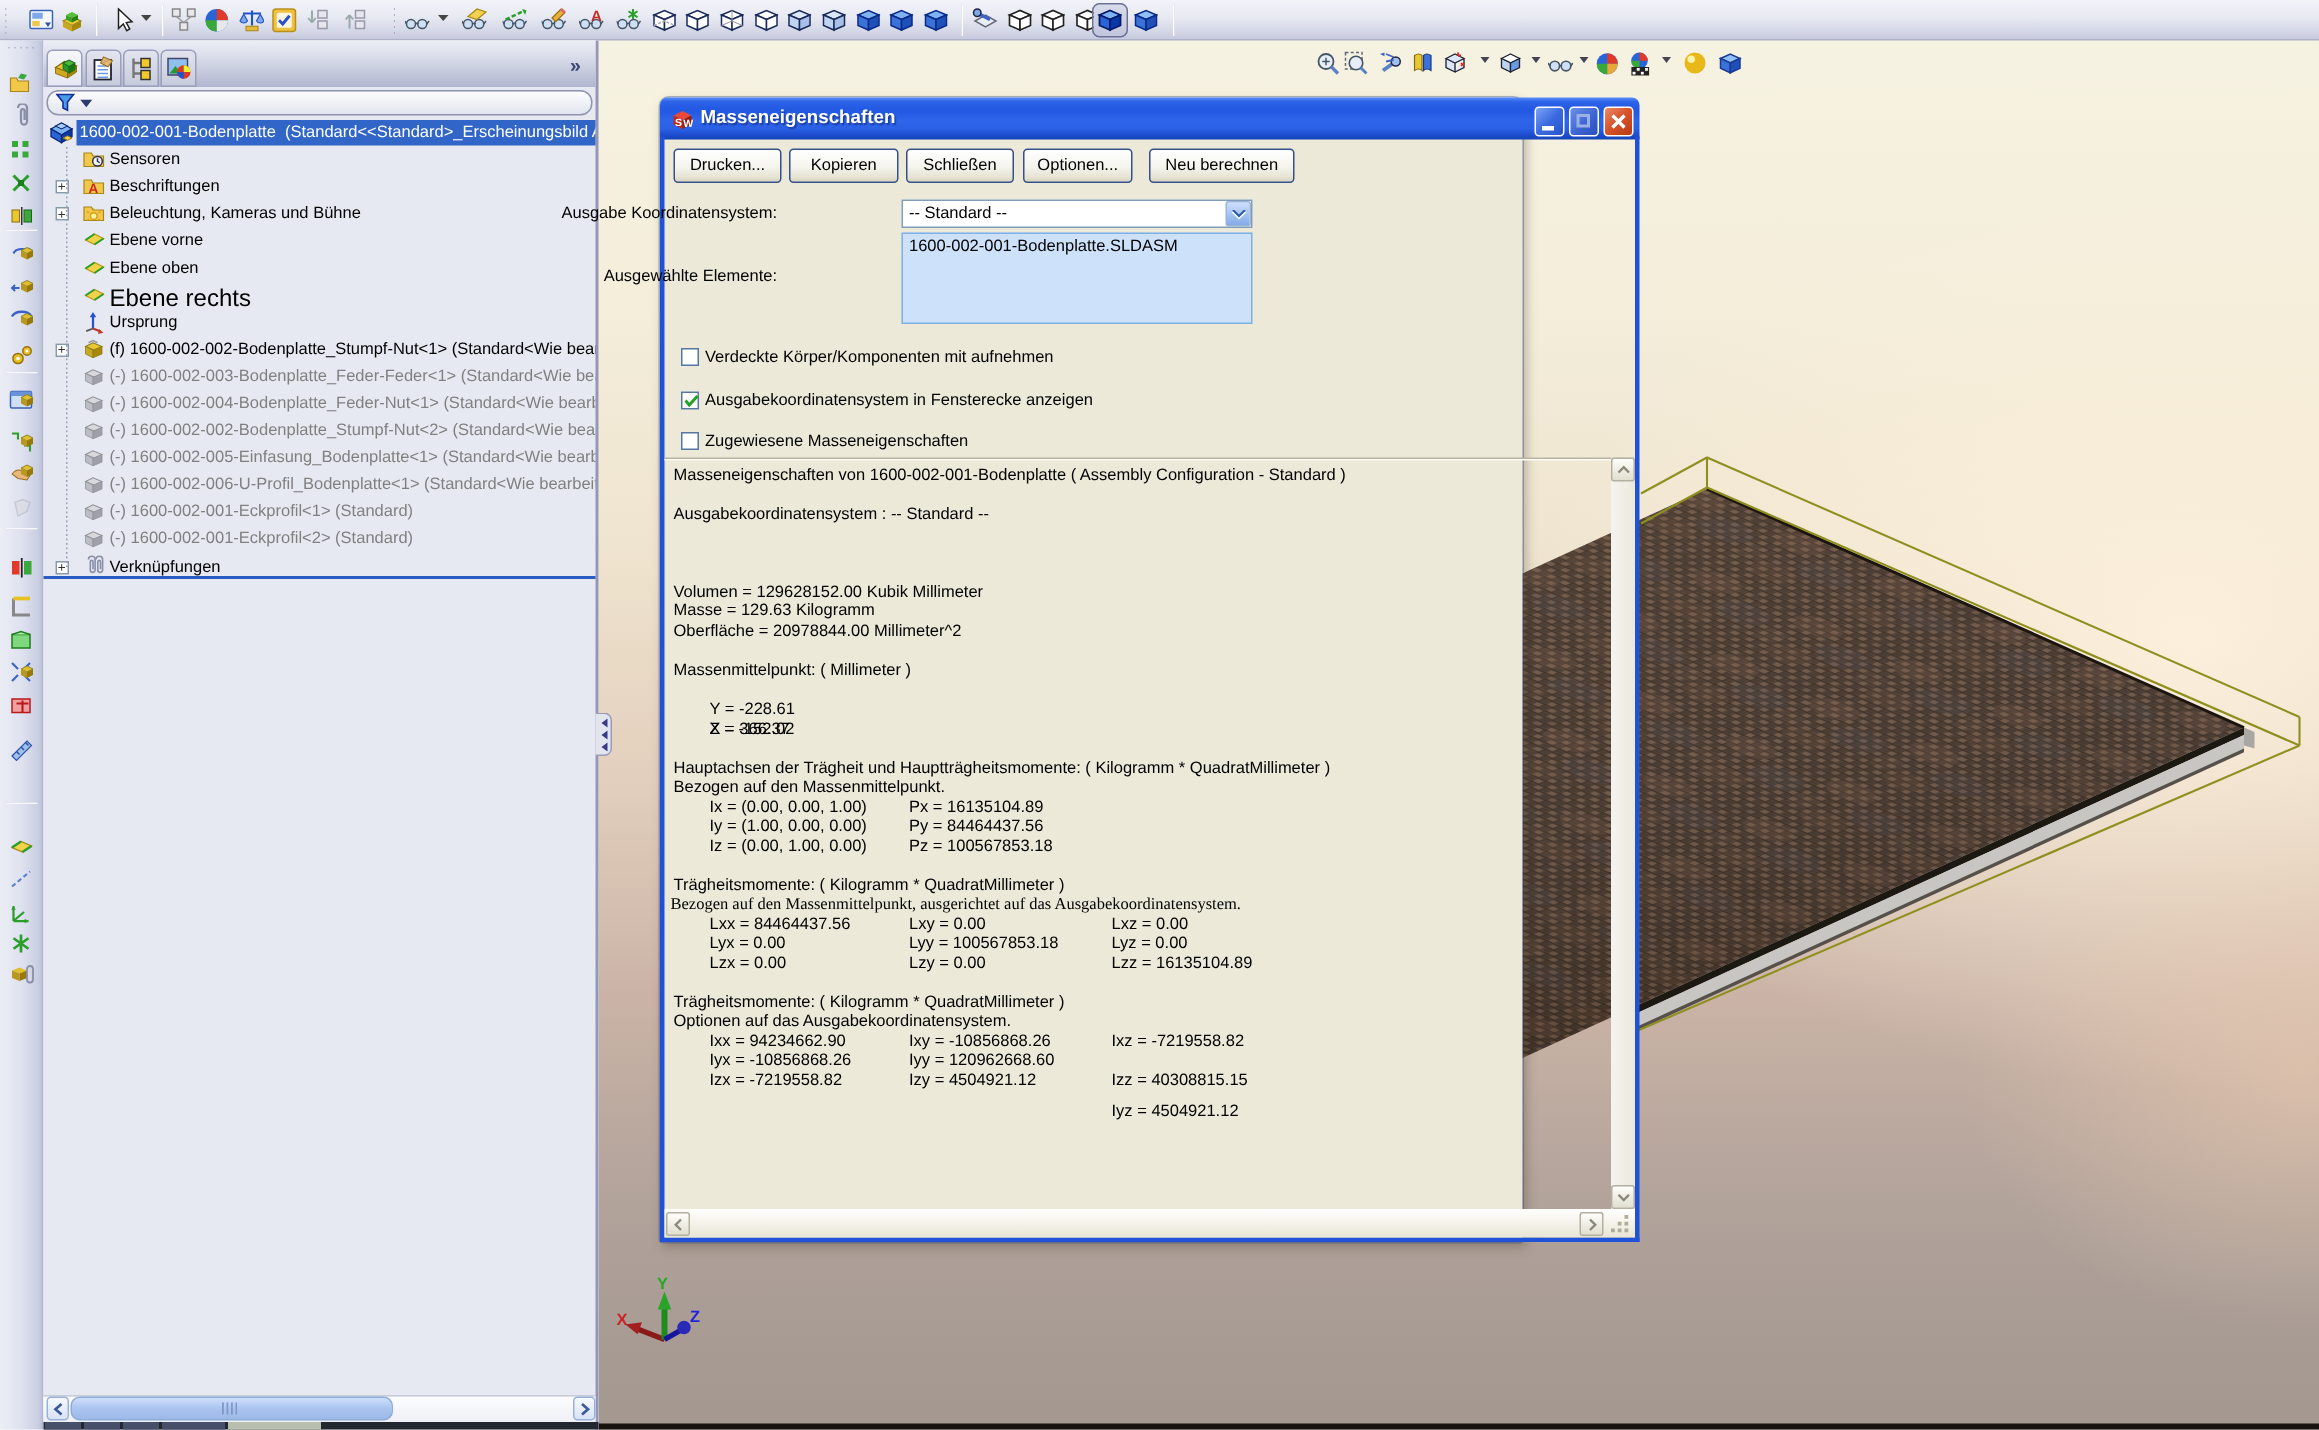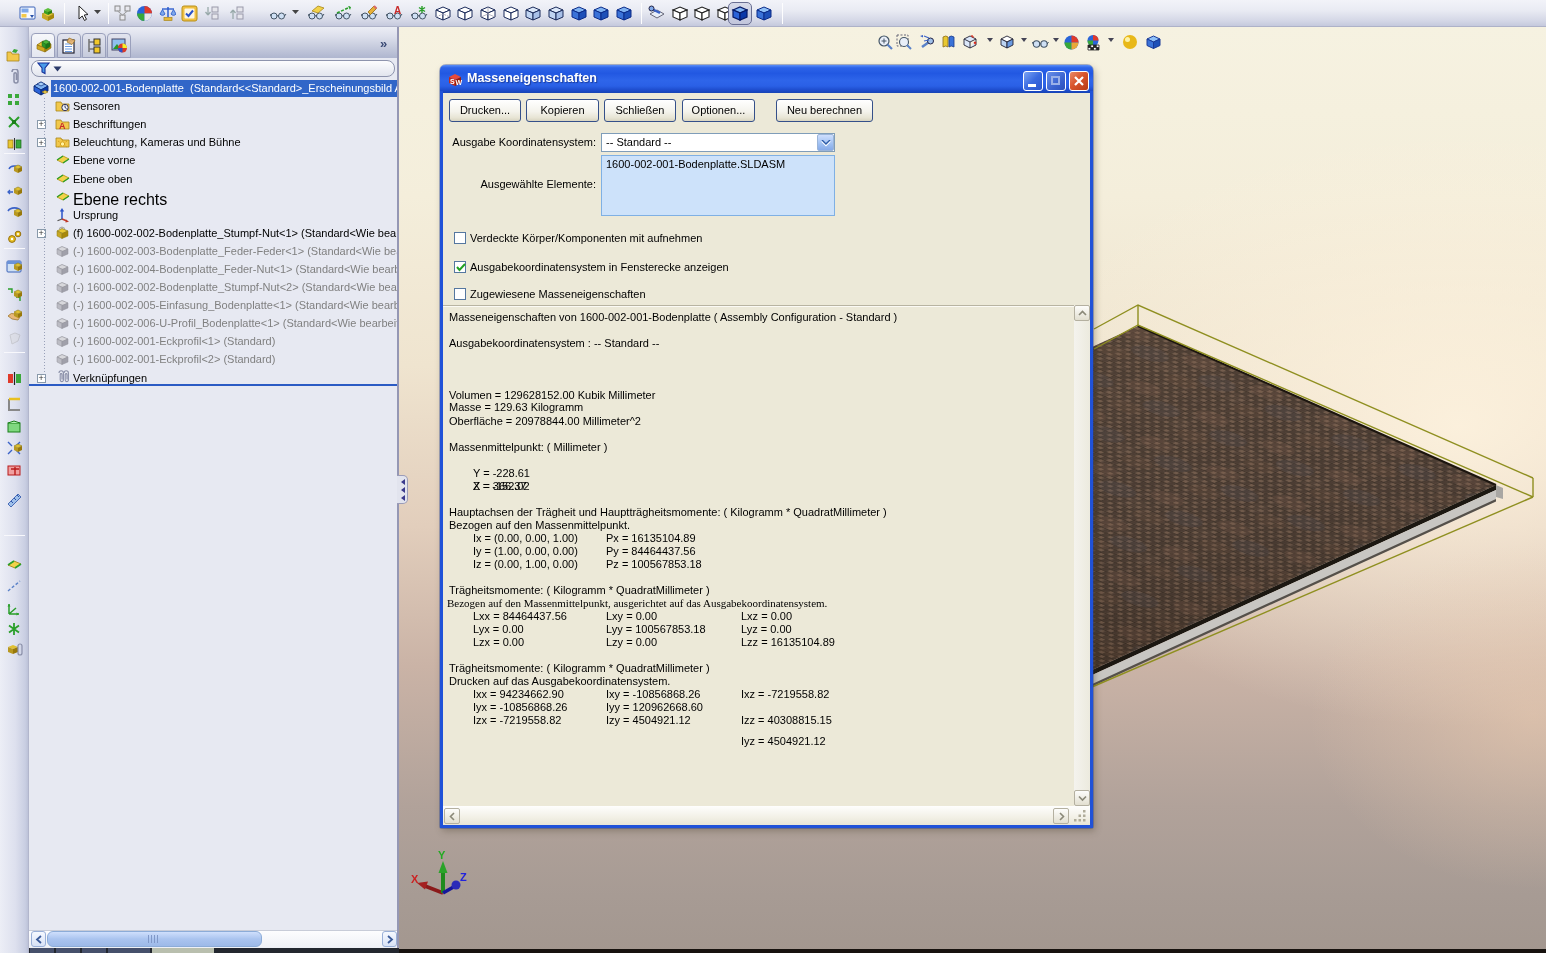--- a/index.html
+++ b/index.html
@@ -694,21 +694,21 @@
   </svg>
 <svg class="ab" style="left:1122px;top:34px" width="17" height="17" viewBox="0 0 17 17">
     <circle cx="8" cy="8" r="7" fill="#e8b818"></circle>
     <circle cx="5.5" cy="5.5" r="2.5" fill="#fdf2a8"></circle>
   </svg>
 <svg class="ab" style="left:1145px;top:34px" width="17" height="17" viewBox="0 0 17 17">
     <path d="M2 5 L8.5 2 L15 5 L8.5 8 Z" fill="#8fc0f8" stroke="#1a3a98" stroke-width="1"></path>
     <path d="M2 5 L2 11.5 L8.5 14.5 L8.5 8 Z" fill="#3a72d8" stroke="#1a3a98" stroke-width="1"></path>
     <path d="M8.5 8 L15 5 L15 11.5 L8.5 14.5 Z" fill="#1e50b8" stroke="#1a3a98" stroke-width="1"></path>
   </svg>
-<div class="ab" id="dlg" style="left:440px;top:65px;width:653px;height:763px;
+<div class="ab" id="dlg" style="left:440px;top:65px;width:575px;height:763px;
 border-radius:6px 6px 2px 2px;
 box-shadow:0 0 0 1px rgba(30,60,150,0.35), 2px 3px 7px rgba(70,60,40,0.35);
 background:#ece9d8;">
  <div class="ab" style="left:0;top:0;width:653px;height:28px;border-radius:5px 5px 0 0;
   background:linear-gradient(180deg,#5a8ef8 0%,#2c63e8 10%,#2258e2 30%,#2e65ea 55%,#2a60e6 75%,#1b49c8 92%,#1644b4 100%);"></div>
  <div class="ab" style="left:0;top:26px;width:3px;height:737px;background:#2052d8;"></div>
  <div class="ab" style="left:650px;top:26px;width:3px;height:737px;background:#2052d8;"></div>
  <div class="ab" style="left:0;top:760px;width:653px;height:3px;background:#2052d8;"></div>
  <svg class="ab" style="left:7px;top:7px" width="16" height="16" viewBox="0 0 16 16">
    <path d="M2 5 L8 2 L14 5 L8 8 Z" fill="#e84a3a"></path>
@@ -723,21 +723,21 @@
     <div class="ab" style="left:606px;top:6px;width:20px;height:20px;border:1px solid #fff;border-radius:3px;background:linear-gradient(135deg,#6a90e8 0%,#3a62d0 60%,#2a50bc 100%);"></div>
 <div class="ab" style="left:611px;top:11px;width:9px;height:9px;border:2px solid #9ab0e8;"></div>
     <div class="ab" style="left:629px;top:6px;width:20px;height:20px;border:1px solid #fff;border-radius:3px;background:linear-gradient(135deg,#ea8a68 0%,#d9552c 45%,#b83a14 100%);"></div>
 <svg class="ab" style="left:633px;top:10px" width="12" height="12" viewBox="0 0 12 12">
       <path d="M2 2 L10 10 M10 2 L2 10" stroke="#fff" stroke-width="2.2"></path>
     </svg>
     <div class="ab" style="left:9px;top:34px;width:72px;height:23px;border:1px solid #35508a;border-radius:3px;background:linear-gradient(180deg,#ffffff,#f4f3ec 55%,#e7e4d4 85%,#d8d4c0);font-size:11px;color:#000;text-align:center;line-height:21px;">Drucken...</div>
 <div class="ab" style="left:86px;top:34px;width:73px;height:23px;border:1px solid #35508a;border-radius:3px;background:linear-gradient(180deg,#ffffff,#f4f3ec 55%,#e7e4d4 85%,#d8d4c0);font-size:11px;color:#000;text-align:center;line-height:21px;">Kopieren</div>
 <div class="ab" style="left:164px;top:34px;width:72px;height:23px;border:1px solid #35508a;border-radius:3px;background:linear-gradient(180deg,#ffffff,#f4f3ec 55%,#e7e4d4 85%,#d8d4c0);font-size:11px;color:#000;text-align:center;line-height:21px;">Schließen</div>
 <div class="ab" style="left:242px;top:34px;width:73px;height:23px;border:1px solid #35508a;border-radius:3px;background:linear-gradient(180deg,#ffffff,#f4f3ec 55%,#e7e4d4 85%,#d8d4c0);font-size:11px;color:#000;text-align:center;line-height:21px;">Optionen...</div>
-<div class="ab" style="left:336px;top:34px;width:97px;height:23px;border:1px solid #35508a;border-radius:3px;background:linear-gradient(180deg,#ffffff,#f4f3ec 55%,#e7e4d4 85%,#d8d4c0);font-size:11px;color:#000;text-align:center;line-height:21px;">Neu berechnen</div>
+<div class="ab" style="left:326px;top:34px;width:97px;height:23px;border:1px solid #35508a;border-radius:3px;background:linear-gradient(180deg,#ffffff,#f4f3ec 55%,#e7e4d4 85%,#d8d4c0);font-size:11px;color:#000;text-align:center;line-height:21px;">Neu berechnen</div>
 <div class="ab" style="right:497px;top:71px;font-size:11px;color:#000;white-space:nowrap;">Ausgabe Koordinatensystem:</div>
 <div class="ab" style="left:161px;top:68px;width:234px;height:19px;background:#fff;border:1px solid #7f9db9;"></div>
 <div class="ab" style="left:166px;top:71px;font-size:11px;color:#000;">-- Standard --</div>
 <div class="ab" style="left:377px;top:69px;width:17px;height:17px;border-radius:2px;background:linear-gradient(180deg,#cfdffd,#9fc0f2 60%,#86aae8);border:1px solid #9ab4d8;"></div>
 <svg class="ab" style="left:381px;top:75px" width="10" height="7" viewBox="0 0 10 7">
       <path d="M1 1 L5 5 L9 1" stroke="#fff" stroke-width="2" fill="none"></path>
       <path d="M1 0 L5 4 L9 0" stroke="#2a5aa8" stroke-width="1.4" fill="none"></path>
     </svg>
 <div class="ab" style="left:161px;top:90px;width:234px;height:61px;background:#cde2fa;border:1.5px solid #7fb0e4;"></div>
 <div class="ab" style="left:166px;top:93px;font-size:11px;color:#000;">1600-002-001-Bodenplatte.SLDASM</div>
@@ -775,21 +775,21 @@
 <div class="ab" style="left:33px;top:545px;font-size:11px;color:#000;white-space:nowrap;">Lxx = 84464437.56</div>
 <div class="ab" style="left:166px;top:545px;font-size:11px;color:#000;white-space:nowrap;">Lxy = 0.00</div>
 <div class="ab" style="left:301px;top:545px;font-size:11px;color:#000;white-space:nowrap;">Lxz = 0.00</div>
 <div class="ab" style="left:33px;top:558px;font-size:11px;color:#000;white-space:nowrap;">Lyx = 0.00</div>
 <div class="ab" style="left:166px;top:558px;font-size:11px;color:#000;white-space:nowrap;">Lyy = 100567853.18</div>
 <div class="ab" style="left:301px;top:558px;font-size:11px;color:#000;white-space:nowrap;">Lyz = 0.00</div>
 <div class="ab" style="left:33px;top:571px;font-size:11px;color:#000;white-space:nowrap;">Lzx = 0.00</div>
 <div class="ab" style="left:166px;top:571px;font-size:11px;color:#000;white-space:nowrap;">Lzy = 0.00</div>
 <div class="ab" style="left:301px;top:571px;font-size:11px;color:#000;white-space:nowrap;">Lzz = 16135104.89</div>
 <div class="ab" style="left:9px;top:597px;font-size:11px;color:#000;white-space:nowrap;">Trägheitsmomente: ( Kilogramm * QuadratMillimeter )</div>
-<div class="ab" style="left:9px;top:610px;font-size:11px;color:#000;white-space:nowrap;">Drucken auf das Ausgabekoordinatensystem.</div>
+<div class="ab" style="left:9px;top:610px;font-size:11px;color:#000;white-space:nowrap;">Optionen auf das Ausgabekoordinatensystem.</div>
 <div class="ab" style="left:33px;top:623px;font-size:11px;color:#000;white-space:nowrap;">Ixx = 94234662.90</div>
 <div class="ab" style="left:166px;top:623px;font-size:11px;color:#000;white-space:nowrap;">Ixy = -10856868.26</div>
 <div class="ab" style="left:301px;top:623px;font-size:11px;color:#000;white-space:nowrap;">Ixz = -7219558.82</div>
 <div class="ab" style="left:33px;top:636px;font-size:11px;color:#000;white-space:nowrap;">Iyx = -10856868.26</div>
 <div class="ab" style="left:166px;top:636px;font-size:11px;color:#000;white-space:nowrap;">Iyy = 120962668.60</div>
 <div class="ab" style="left:301px;top:636px;font-size:11px;color:#000;white-space:nowrap;margin-top:34px;">Iyz = 4504921.12</div>
 <div class="ab" style="left:33px;top:649px;font-size:11px;color:#000;white-space:nowrap;">Izx = -7219558.82</div>
 <div class="ab" style="left:166px;top:649px;font-size:11px;color:#000;white-space:nowrap;">Izy = 4504921.12</div>
 <div class="ab" style="left:301px;top:649px;font-size:11px;color:#000;white-space:nowrap;">Izz = 40308815.15</div>
 <div class="ab" style="left:634px;top:240px;width:16px;height:501px;background:linear-gradient(90deg,#f4f3ee,#eceade);"></div>

